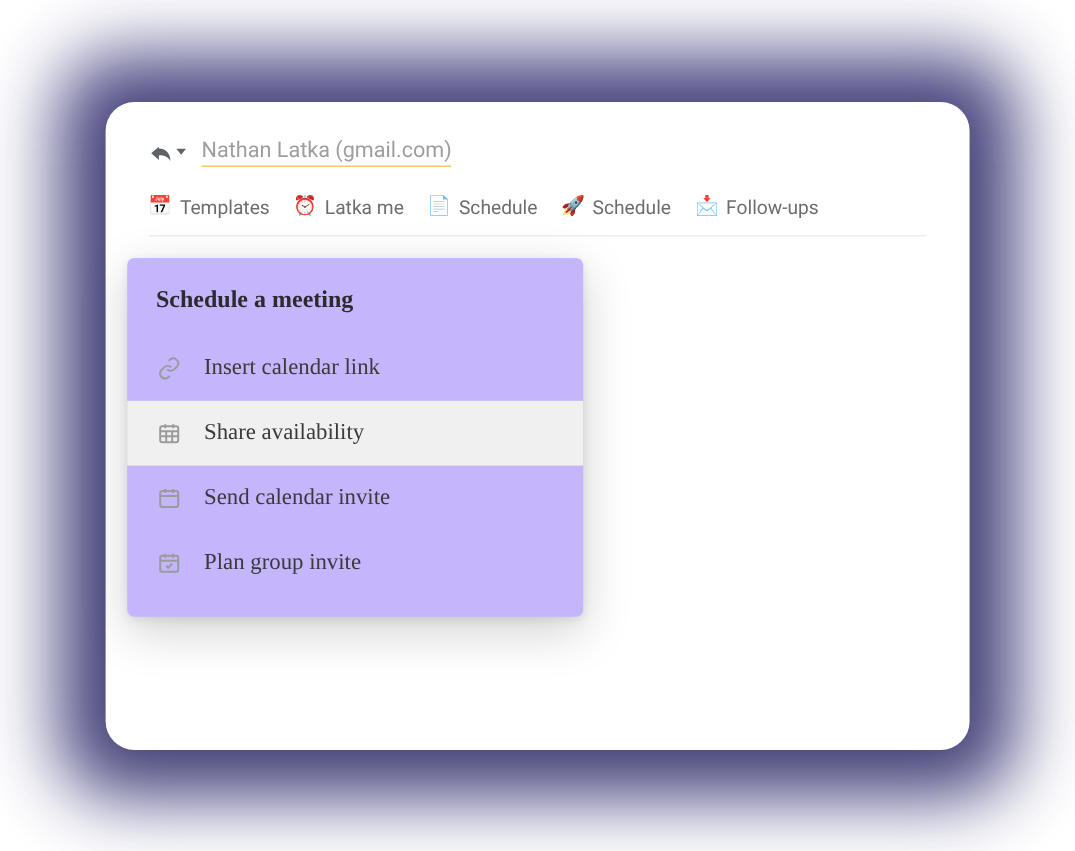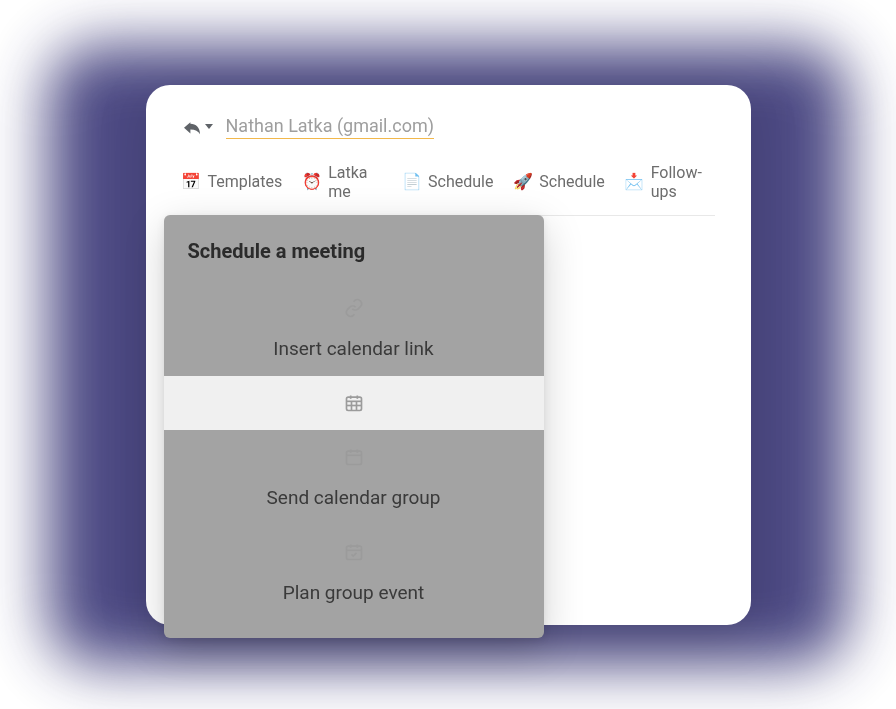--- a/index.html
+++ b/index.html
@@ -30,21 +30,21 @@
       inset: 0;
       border-radius: 50px;
       background: #2d2a6e;
       filter: blur(30px);
       opacity: 0.85;
       z-index: 0;
     }
     .compose-window {
       position: relative;
       z-index: 1;
-      width: 605px;
+      width: 720px;
       height: 540px;
       background: #fff;
       border-radius: 24px;
       padding: 24px 36px;
       box-shadow: 0 10px 50px rgba(0,0,0,0.15);
     }
     .recipient-row {
       display: flex;
       align-items: center;
       gap: 12px;
@@ -79,41 +79,40 @@
     }
     .toolbar-icon {
       font-size: 16px;
       line-height: 1;
     }
     .dropdown-menu {
       position: absolute;
       top: 130px;
       left: 18px;
       width: 380px;
-      background: #a3a3a3;
+      background: #c4b5fd;
       border-radius: 6px;
       box-shadow: 0 12px 40px rgba(0,0,0,0.18), 0 2px 8px rgba(0,0,0,0.08);
       padding: 24px 0 18px 0;
       z-index: 10;
+      font-family: Liberation Serif, serif;
     }
     .dropdown-title {
       font-size: 20px;
       font-weight: 700;
       color: #2b2b2b;
       padding: 0 24px 18px 24px;
     }
     .dropdown-item {
       display: flex;
-      align-items: center;
       gap: 18px;
       padding: 16px 24px;
       font-size: 19px;
       color: #3a3a3a;
       cursor: pointer;
-      flex-direction: column;
     }
     .dropdown-item.highlighted {
       background: #f0f0f0;
     }
     .dropdown-item-icon {
       color: #9b9b9b;
       display: flex;
       align-items: center;
       justify-content: center;
       width: 22px;
@@ -183,43 +182,44 @@
           <svg viewBox="0 0 24 24" fill="none" stroke="currentColor" stroke-width="2">
             <rect x="3" y="5" width="18" height="16" rx="2"></rect>
             <line x1="3" y1="10" x2="21" y2="10"></line>
             <line x1="9" y1="10" x2="9" y2="21"></line>
             <line x1="15" y1="10" x2="15" y2="21"></line>
             <line x1="3" y1="15" x2="21" y2="15"></line>
             <line x1="8" y1="3" x2="8" y2="7"></line>
             <line x1="16" y1="3" x2="16" y2="7"></line>
           </svg>
         </span>
+        <span>Share availability</span>
       </div>
 
       <div class="dropdown-item">
         <span class="dropdown-item-icon">
           <svg viewBox="0 0 24 24" fill="none" stroke="currentColor" stroke-width="2">
             <rect x="3" y="5" width="18" height="16" rx="2"></rect>
             <line x1="3" y1="10" x2="21" y2="10"></line>
             <line x1="8" y1="3" x2="8" y2="7"></line>
             <line x1="16" y1="3" x2="16" y2="7"></line>
           </svg>
         </span>
-        <span>Send calendar group</span>
+        <span>Send calendar invite</span>
       </div>
 
       <div class="dropdown-item">
         <span class="dropdown-item-icon">
           <svg viewBox="0 0 24 24" fill="none" stroke="currentColor" stroke-width="2">
             <rect x="3" y="5" width="18" height="16" rx="2"></rect>
             <line x1="3" y1="10" x2="21" y2="10"></line>
             <line x1="8" y1="3" x2="8" y2="7"></line>
             <line x1="16" y1="3" x2="16" y2="7"></line>
             <polyline points="9 15 11 17 15 13"></polyline>
           </svg>
         </span>
-        <span>Plan group event</span>
+        <span>Plan group invite</span>
       </div>
 
     </div>
 
   </div>
 </div>
 
 </body></html>

